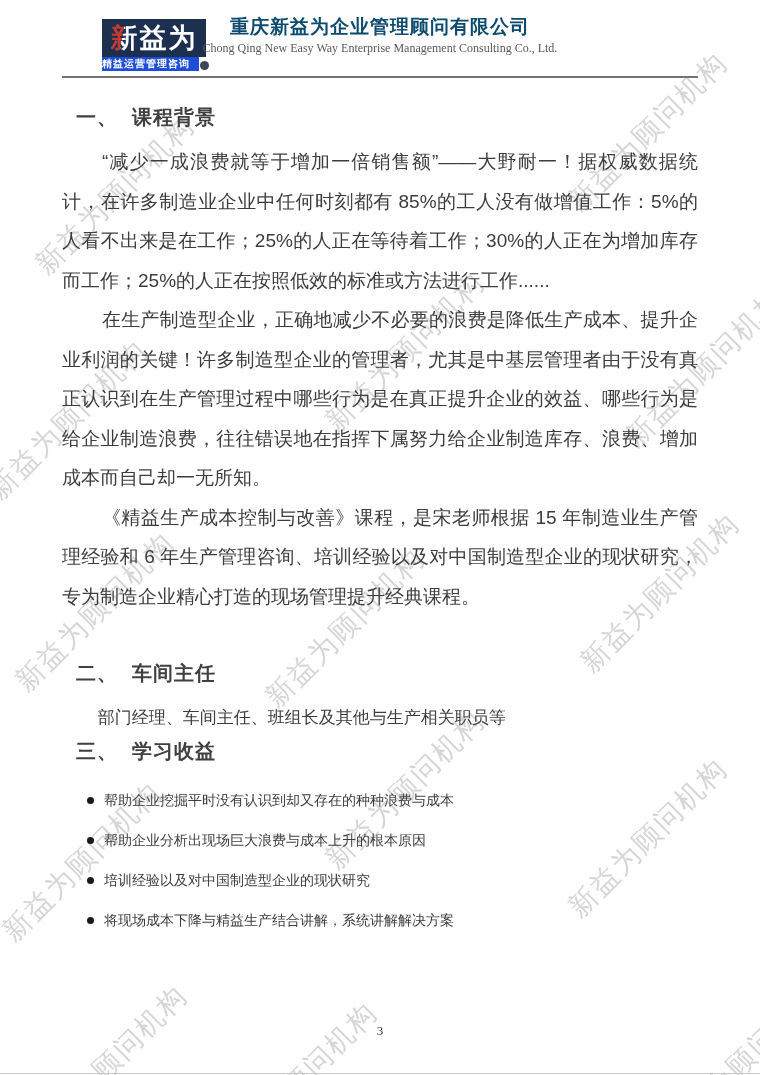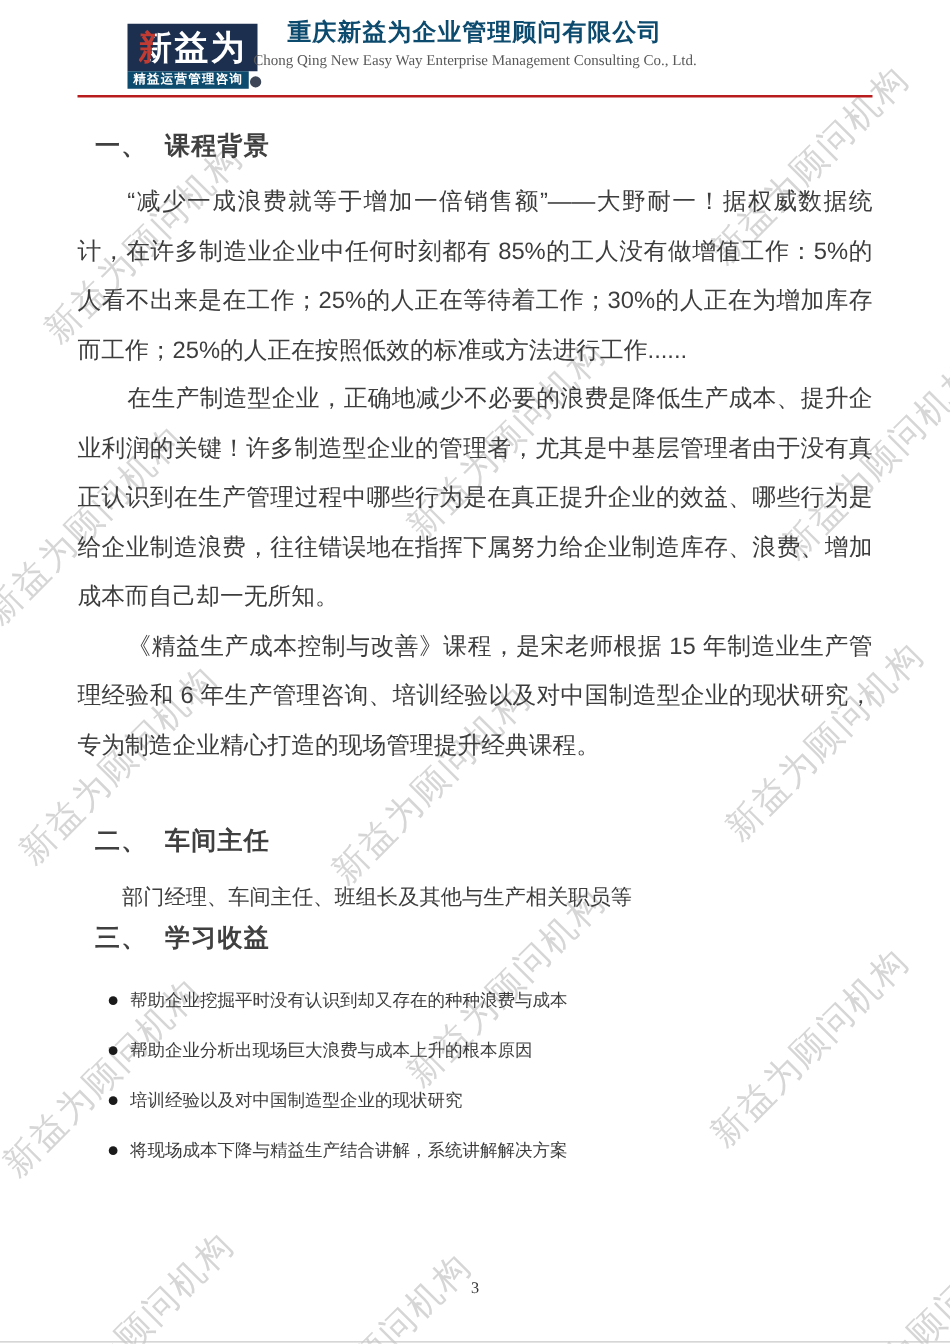--- a/index.html
+++ b/index.html
@@ -34,21 +34,21 @@
   
   .content{
     position:relative;
     z-index:1;
     margin:0 62px;
   }
   
   .header{
     position:relative;
     height:76px;
-    border-bottom:2px solid #b91c1c;
+    border-bottom:2px solid #737373;
   }
   .logo{
     position:absolute;
     left:40px;top:19px;
     width:104px;
   }
   .logo-box{
     background:#1d2f4e;
     color:#ffffff;
     font-weight:bold;
@@ -60,26 +60,25 @@
     overflow:hidden;
   }
   .logo-char-red{
     background:linear-gradient(100deg,#c23b32 0 40%,#ffffff 40%);
     -webkit-background-clip:text;
     background-clip:text;
     color:transparent;
   }
   .logo-bar{
     position:relative;
-    background:#0c4a6e;
+    background:#1d4ed8;
     color:#ffffff;
     font-size:10px;
     font-weight:bold;
     letter-spacing:1px;
-    text-align:center;
     height:14px;
     line-height:14px;
     width:97px;
   }
   .logo-dot{
     position:absolute;
     right:-10px;bottom:1px;
     width:9px;height:9px;
     border-radius:50%;
     background:#3c4656;

